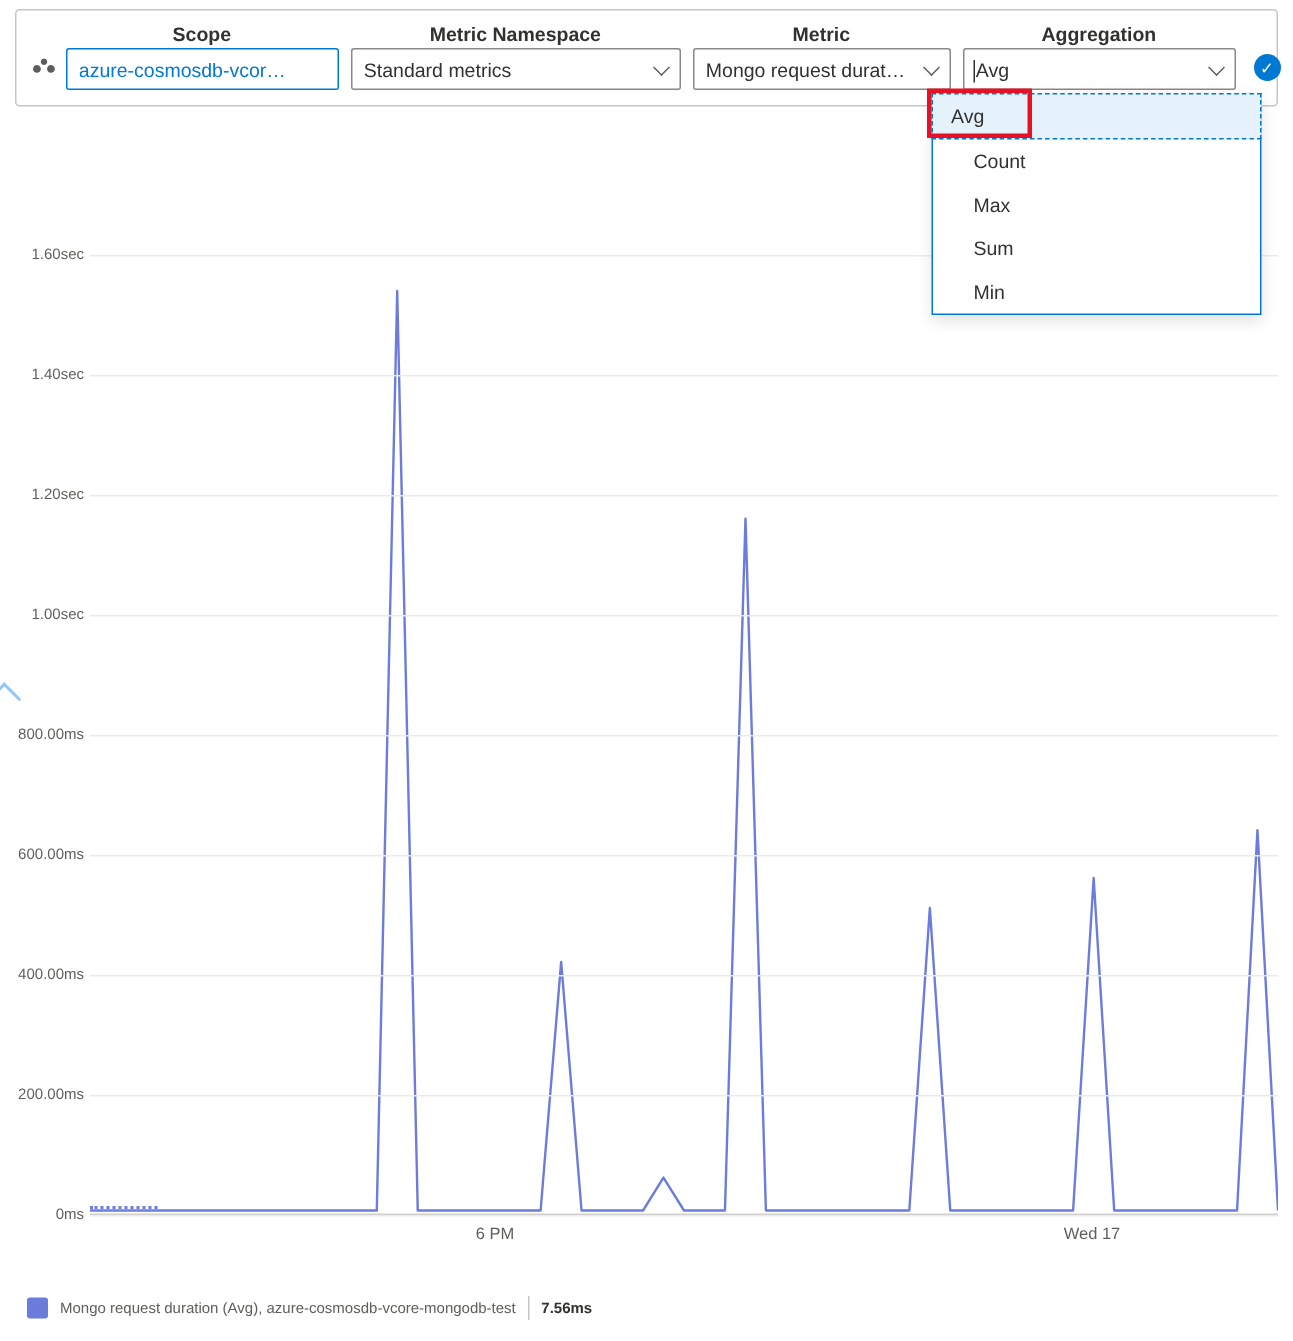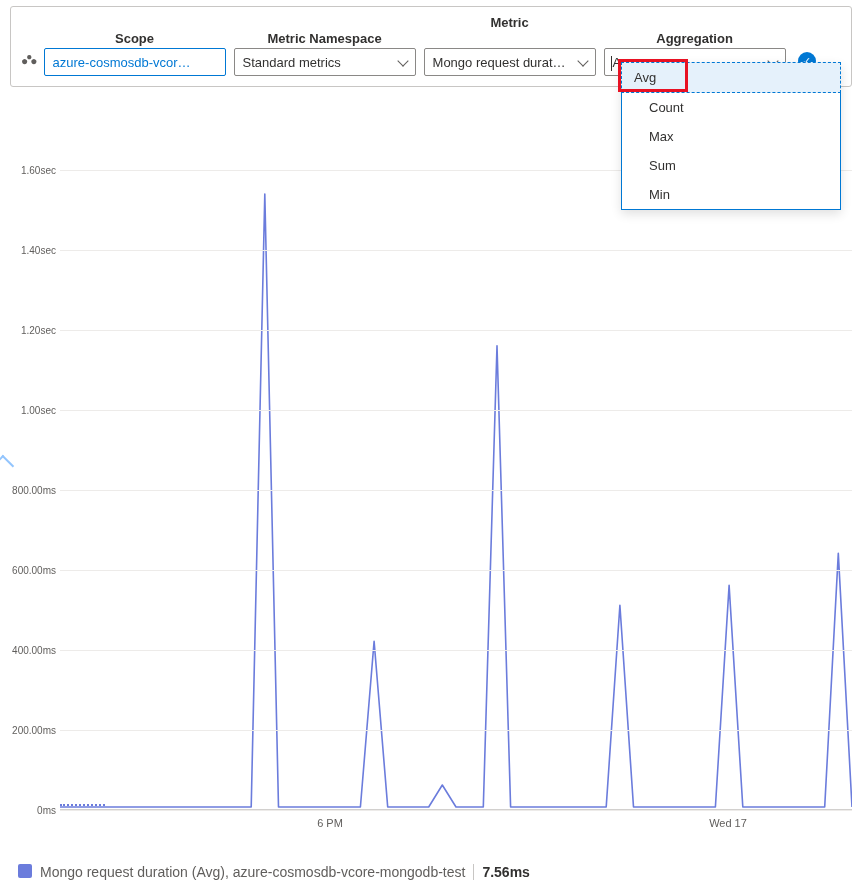--- a/index.html
+++ b/index.html
@@ -37,22 +37,22 @@
     height: 28px;
     padding: 0 8px;
     display: flex;
     align-items: center;
     justify-content: space-between;
     font-size: 13px;
     background: #fff;
     gap: 6px;
   }
   .field-scope { width: 182px; border-color: #0078d4; color: #0078d4; }
-  .field-ns    { width: 182px; }
-  .field-metric{ width: 172px; margin-top: 16px; }
+  .field-ns    { width: 220px; }
+  .field-metric{ width: 172px; }
   .field-agg   { width: 182px; }
   .chevron {
     width: 8px; height: 8px;
     border-right: 1.4px solid #605e5c;
     border-bottom: 1.4px solid #605e5c;
     transform: rotate(45deg);
     margin-top: -3px;
     flex-shrink: 0;
   }
   .caret-text { position: relative; }
@@ -150,22 +150,23 @@
     left: 0; top: 456px;
     width: 10px; height: 16px;
     border-top: 2px solid #93c5fd;
     border-right: 2px solid #93c5fd;
     transform: rotate(-45deg);
   }
   .legend {
     position: absolute;
     left: 18px; top: 864px;
     display: flex;
+    align-items: center;
     gap: 8px;
-    font-size: 14px;
+    font-size: 10px;
   }
   .legend-swatch {
     width: 14px; height: 14px;
     background: #6b7cdc;
     border-radius: 2px;
   }
   .legend-text { color: #605e5c; }
   .legend-sep { border-left: 1px solid #c8c6c4; height: 16px; }
   .legend-value { font-weight: 600; }
   .trunc { white-space: nowrap; overflow: hidden; text-overflow: ellipsis; max-width: 140px; }

